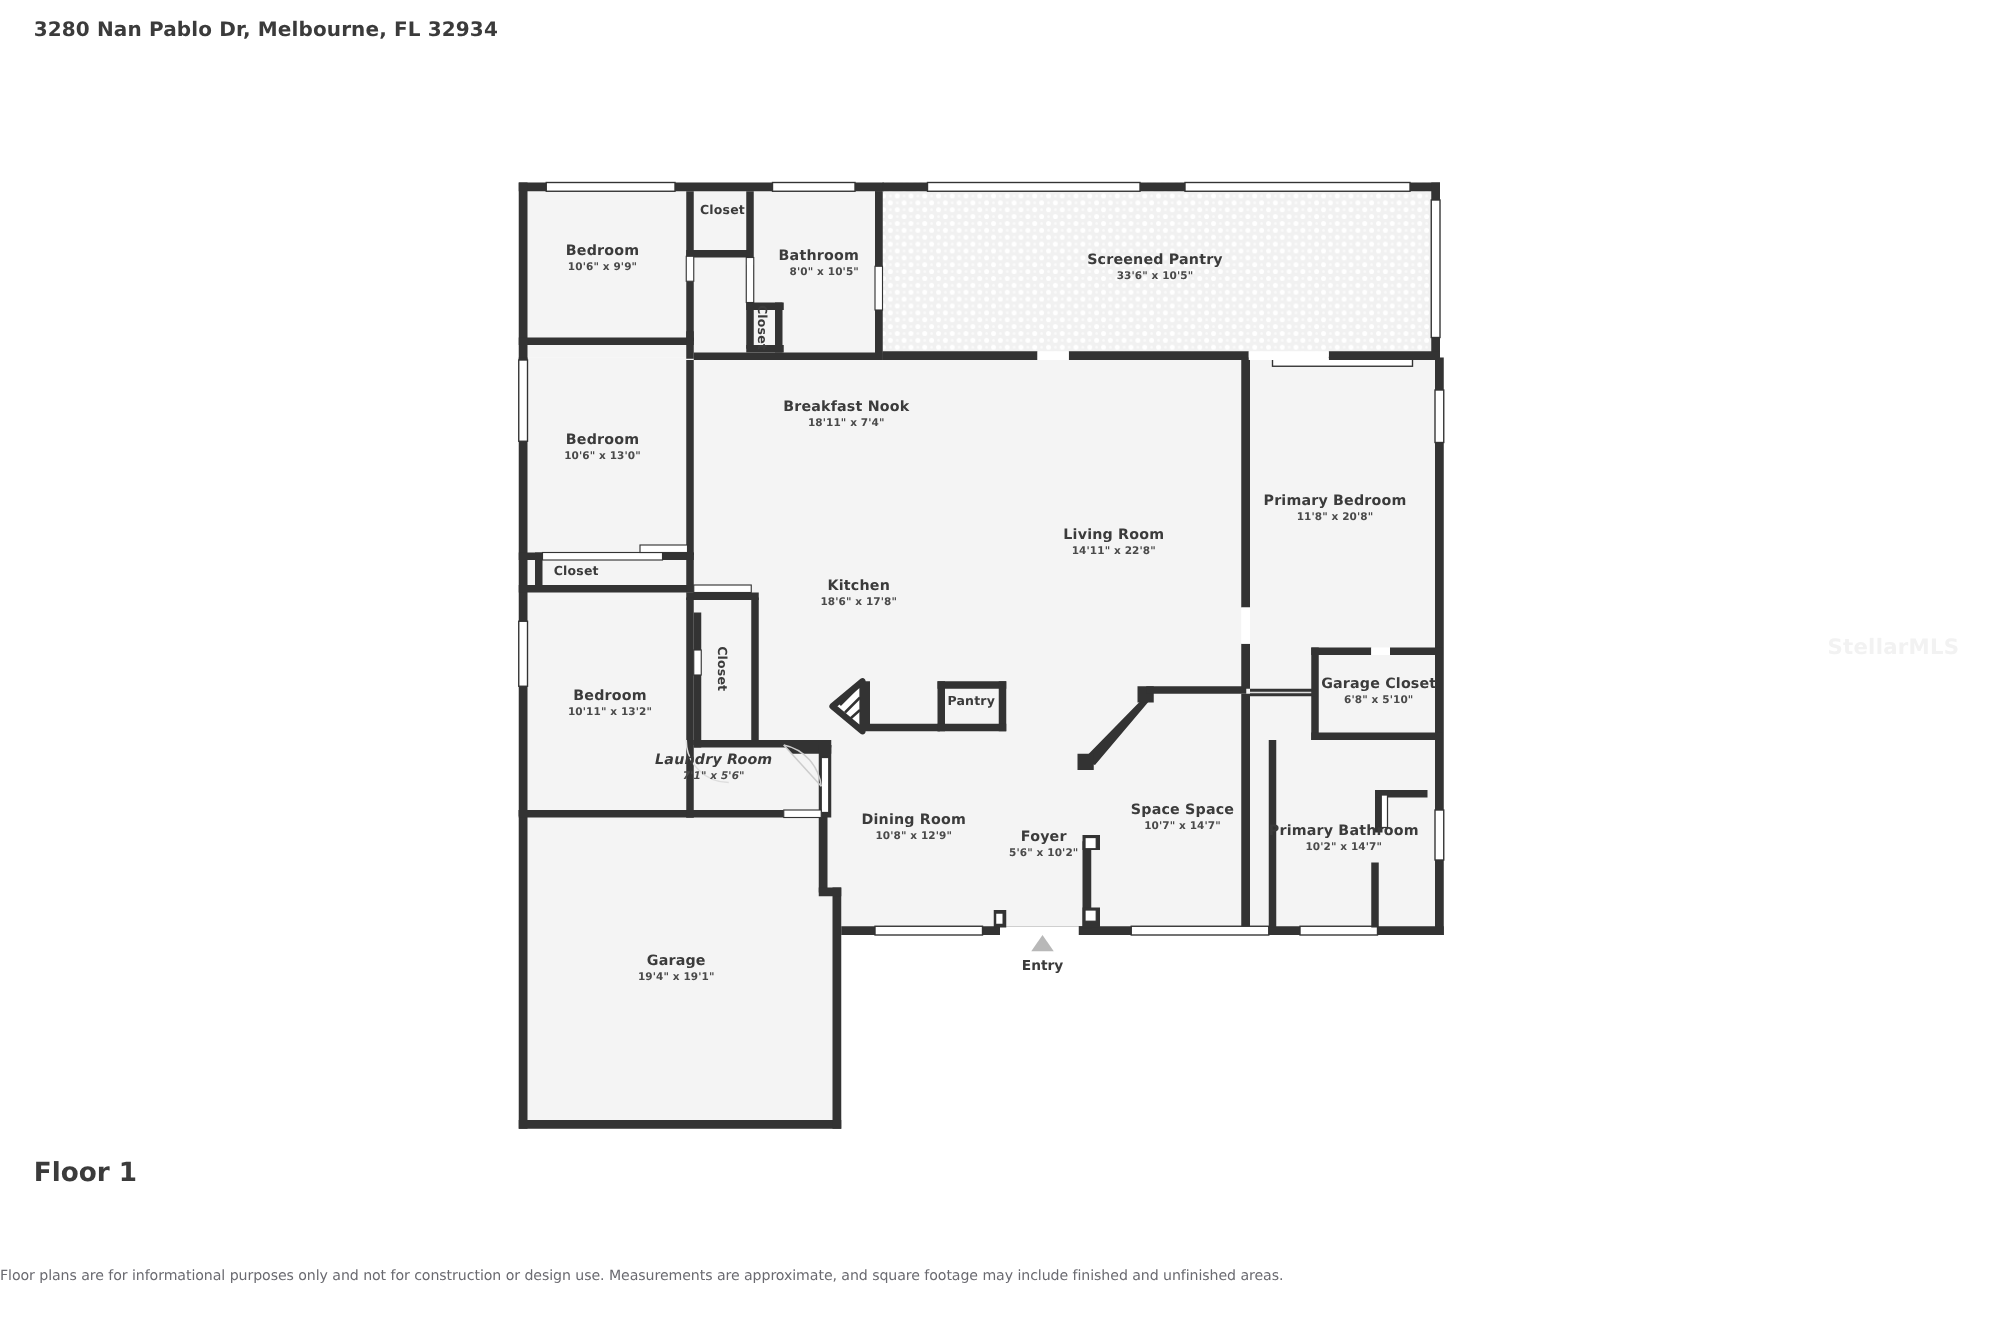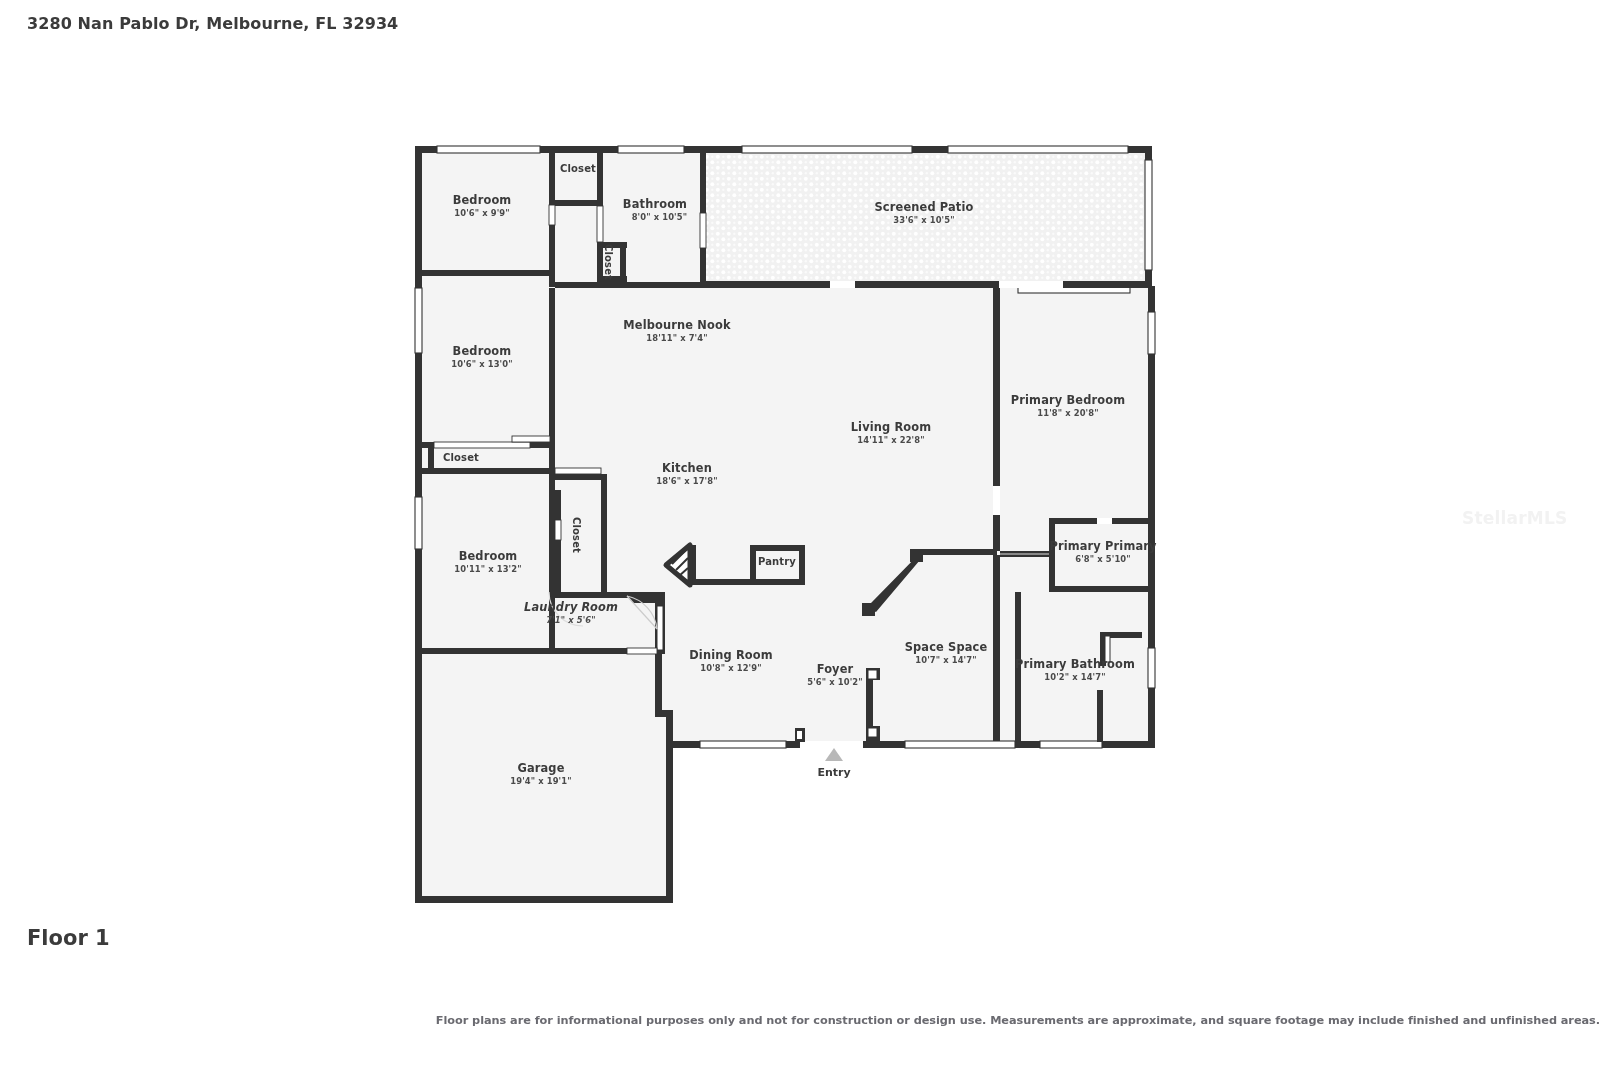--- a/index.html
+++ b/index.html
@@ -37,23 +37,23 @@
     font-weight: bold;
     color: #3b3b3b;
   }
 
   
   #footer-disclaimer {
     position: absolute;
     left: 0;
     top: 1014px;
     width: 1600px;
-    text-align: right;
+    text-align: left;
     font-size: 11.3px;
-    font-weight: bold;
+    font-weight: normal;
     color: #6a6a70;
     letter-spacing: -0.05px;
   }
 
   
   #watermark {
     position: absolute;
     left: 1462px;
     top: 508px;
     font-size: 17px;
@@ -345,25 +345,25 @@
       <div class="rl-name">Closet</div>
     </div>
     <div class="room-label" style="left: 655px; top: 210px; text-align: right;">
       <div class="rl-name">Bathroom</div>
       <div class="rl-dims">8'0" x 10'5"</div>
     </div>
     <div class="room-label vertical small" style="left: 608px; top: 262px;">
       <div class="rl-name">Closet</div>
     </div>
     <div class="room-label" style="left: 924px; top: 213px;">
-      <div class="rl-name">Screened Patio</div>
+      <div class="rl-name">Screened Pantry</div>
       <div class="rl-dims">33'6" x 10'5"</div>
     </div>
     <div class="room-label" style="left: 677px; top: 331px;">
-      <div class="rl-name">Melbourne Nook</div>
+      <div class="rl-name">Breakfast Nook</div>
       <div class="rl-dims">18'11" x 7'4"</div>
     </div>
     <div class="room-label" style="left: 482px; top: 357px;">
       <div class="rl-name">Bedroom</div>
       <div class="rl-dims">10'6" x 13'0"</div>
     </div>
     <div class="room-label" style="left: 1068px; top: 406px;">
       <div class="rl-name">Primary Bedroom</div>
       <div class="rl-dims">11'8" x 20'8"</div>
     </div>
@@ -375,21 +375,21 @@
       <div class="rl-name">Closet</div>
     </div>
     <div class="room-label" style="left: 687px; top: 474px;">
       <div class="rl-name">Kitchen</div>
       <div class="rl-dims">18'6" x 17'8"</div>
     </div>
     <div class="room-label vertical small" style="left: 576px; top: 535px;">
       <div class="rl-name">Closet</div>
     </div>
     <div class="room-label" style="left: 1103px; top: 552px;">
-      <div class="rl-name">Primary Primary</div>
+      <div class="rl-name">Garage Closet</div>
       <div class="rl-dims">6'8" x 5'10"</div>
     </div>
     <div class="room-label" style="left: 488px; top: 562px;">
       <div class="rl-name">Bedroom</div>
       <div class="rl-dims">10'11" x 13'2"</div>
     </div>
     <div class="room-label small" style="left: 777px; top: 562px;">
       <div class="rl-name">Pantry</div>
     </div>
     <div class="room-label" style="left: 571px; top: 613px; font-style: italic;">

